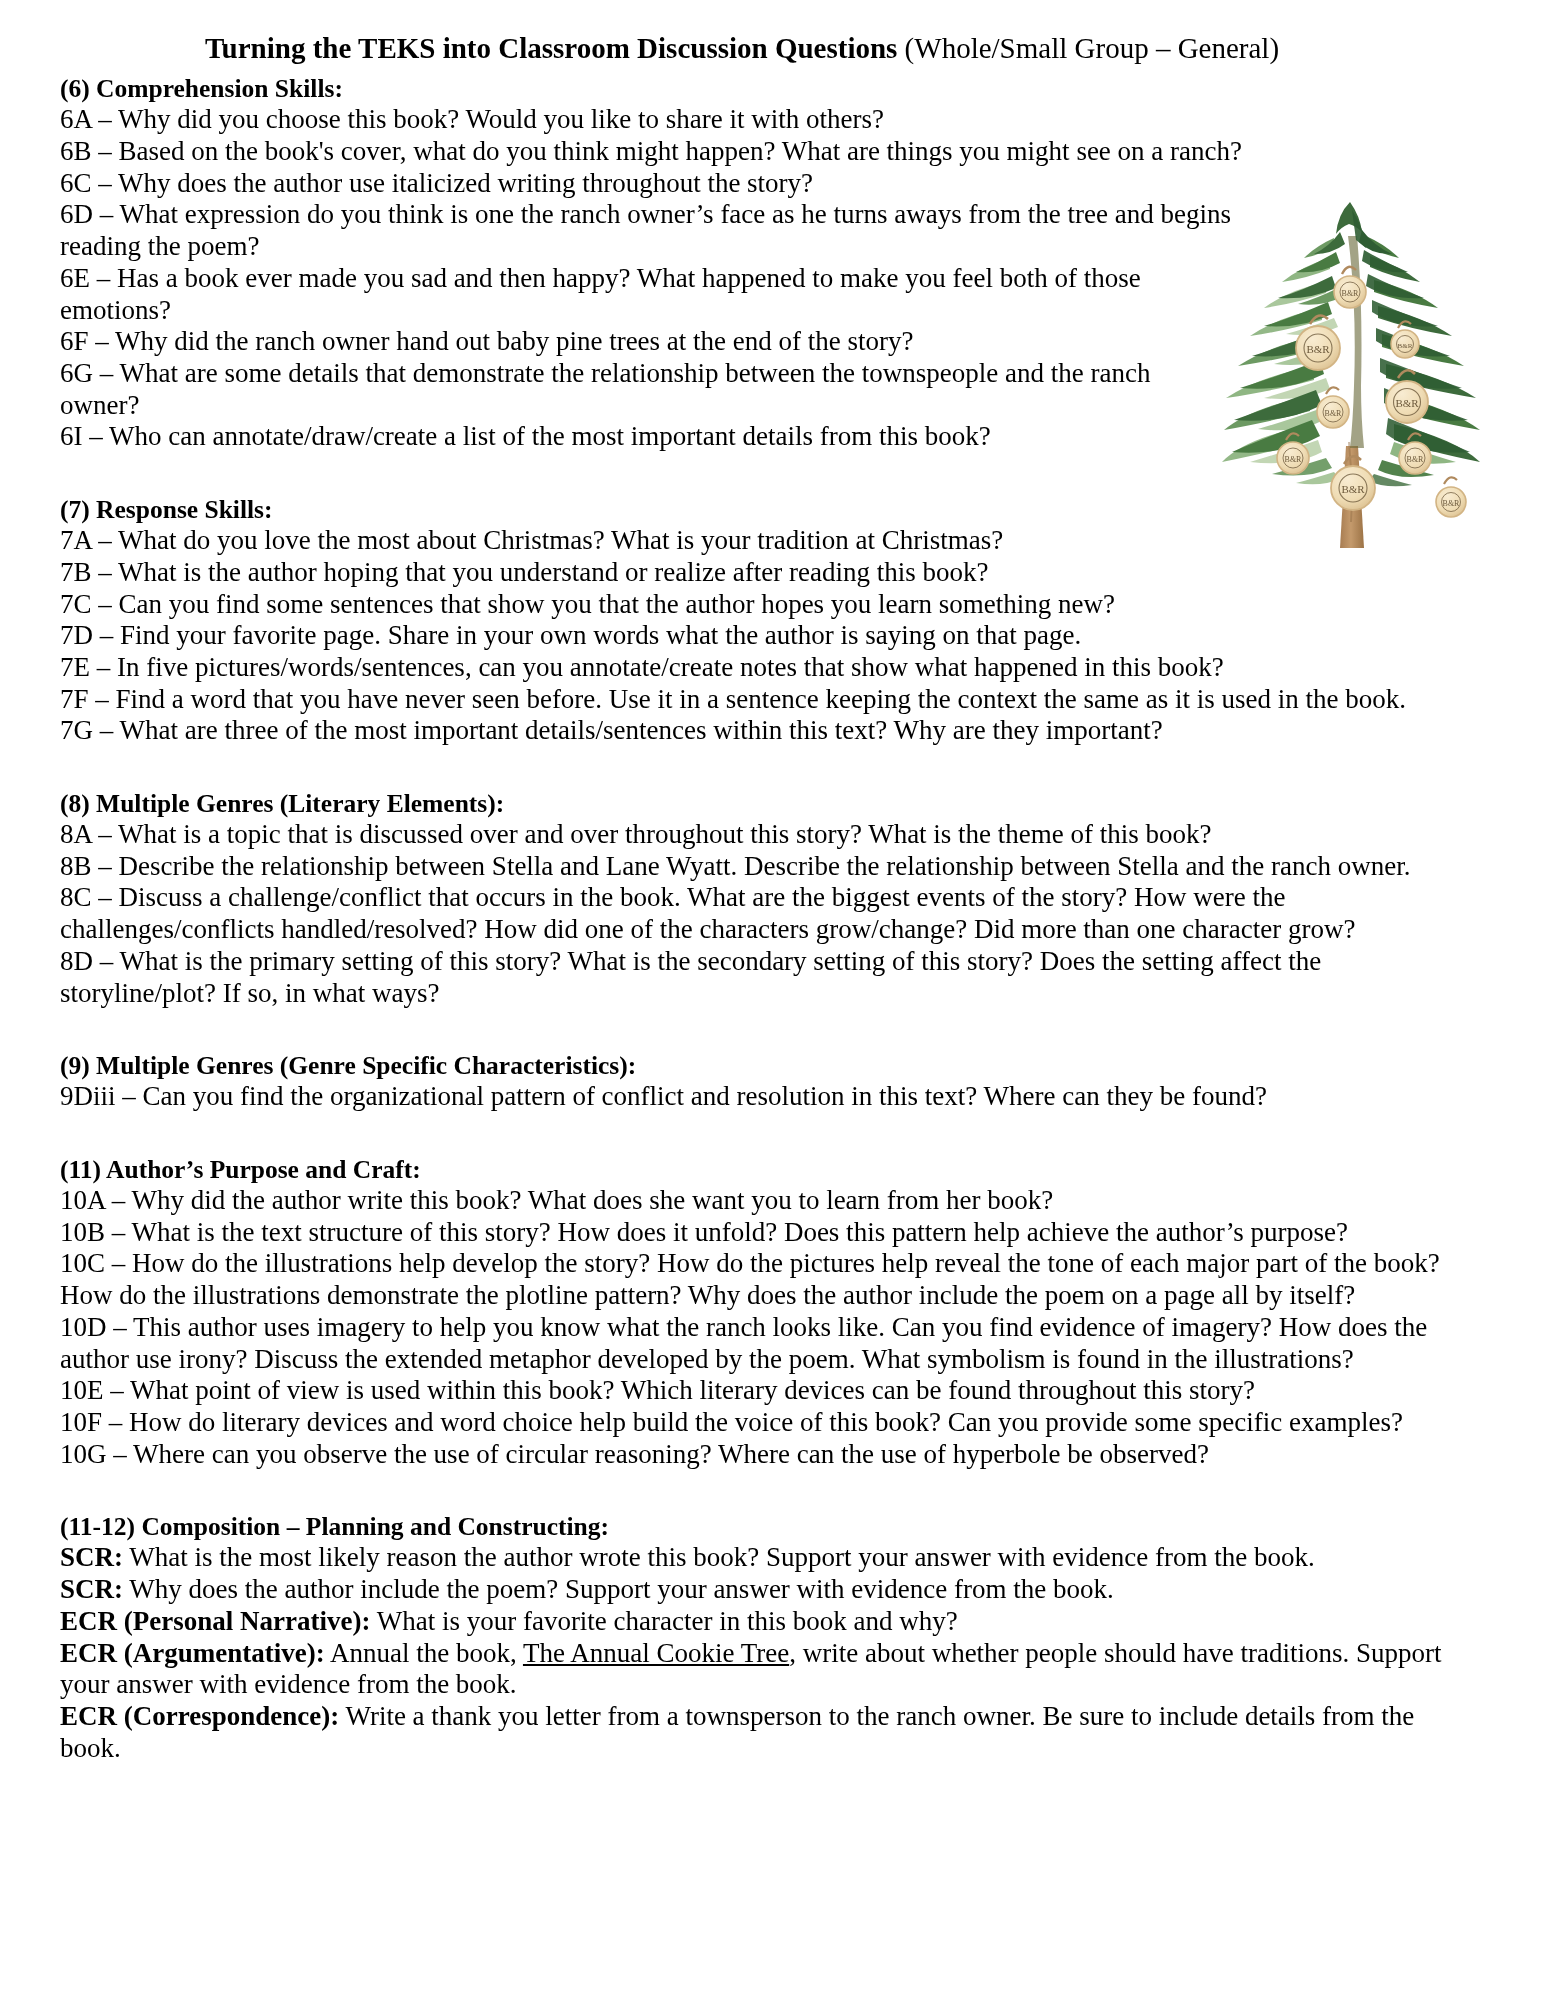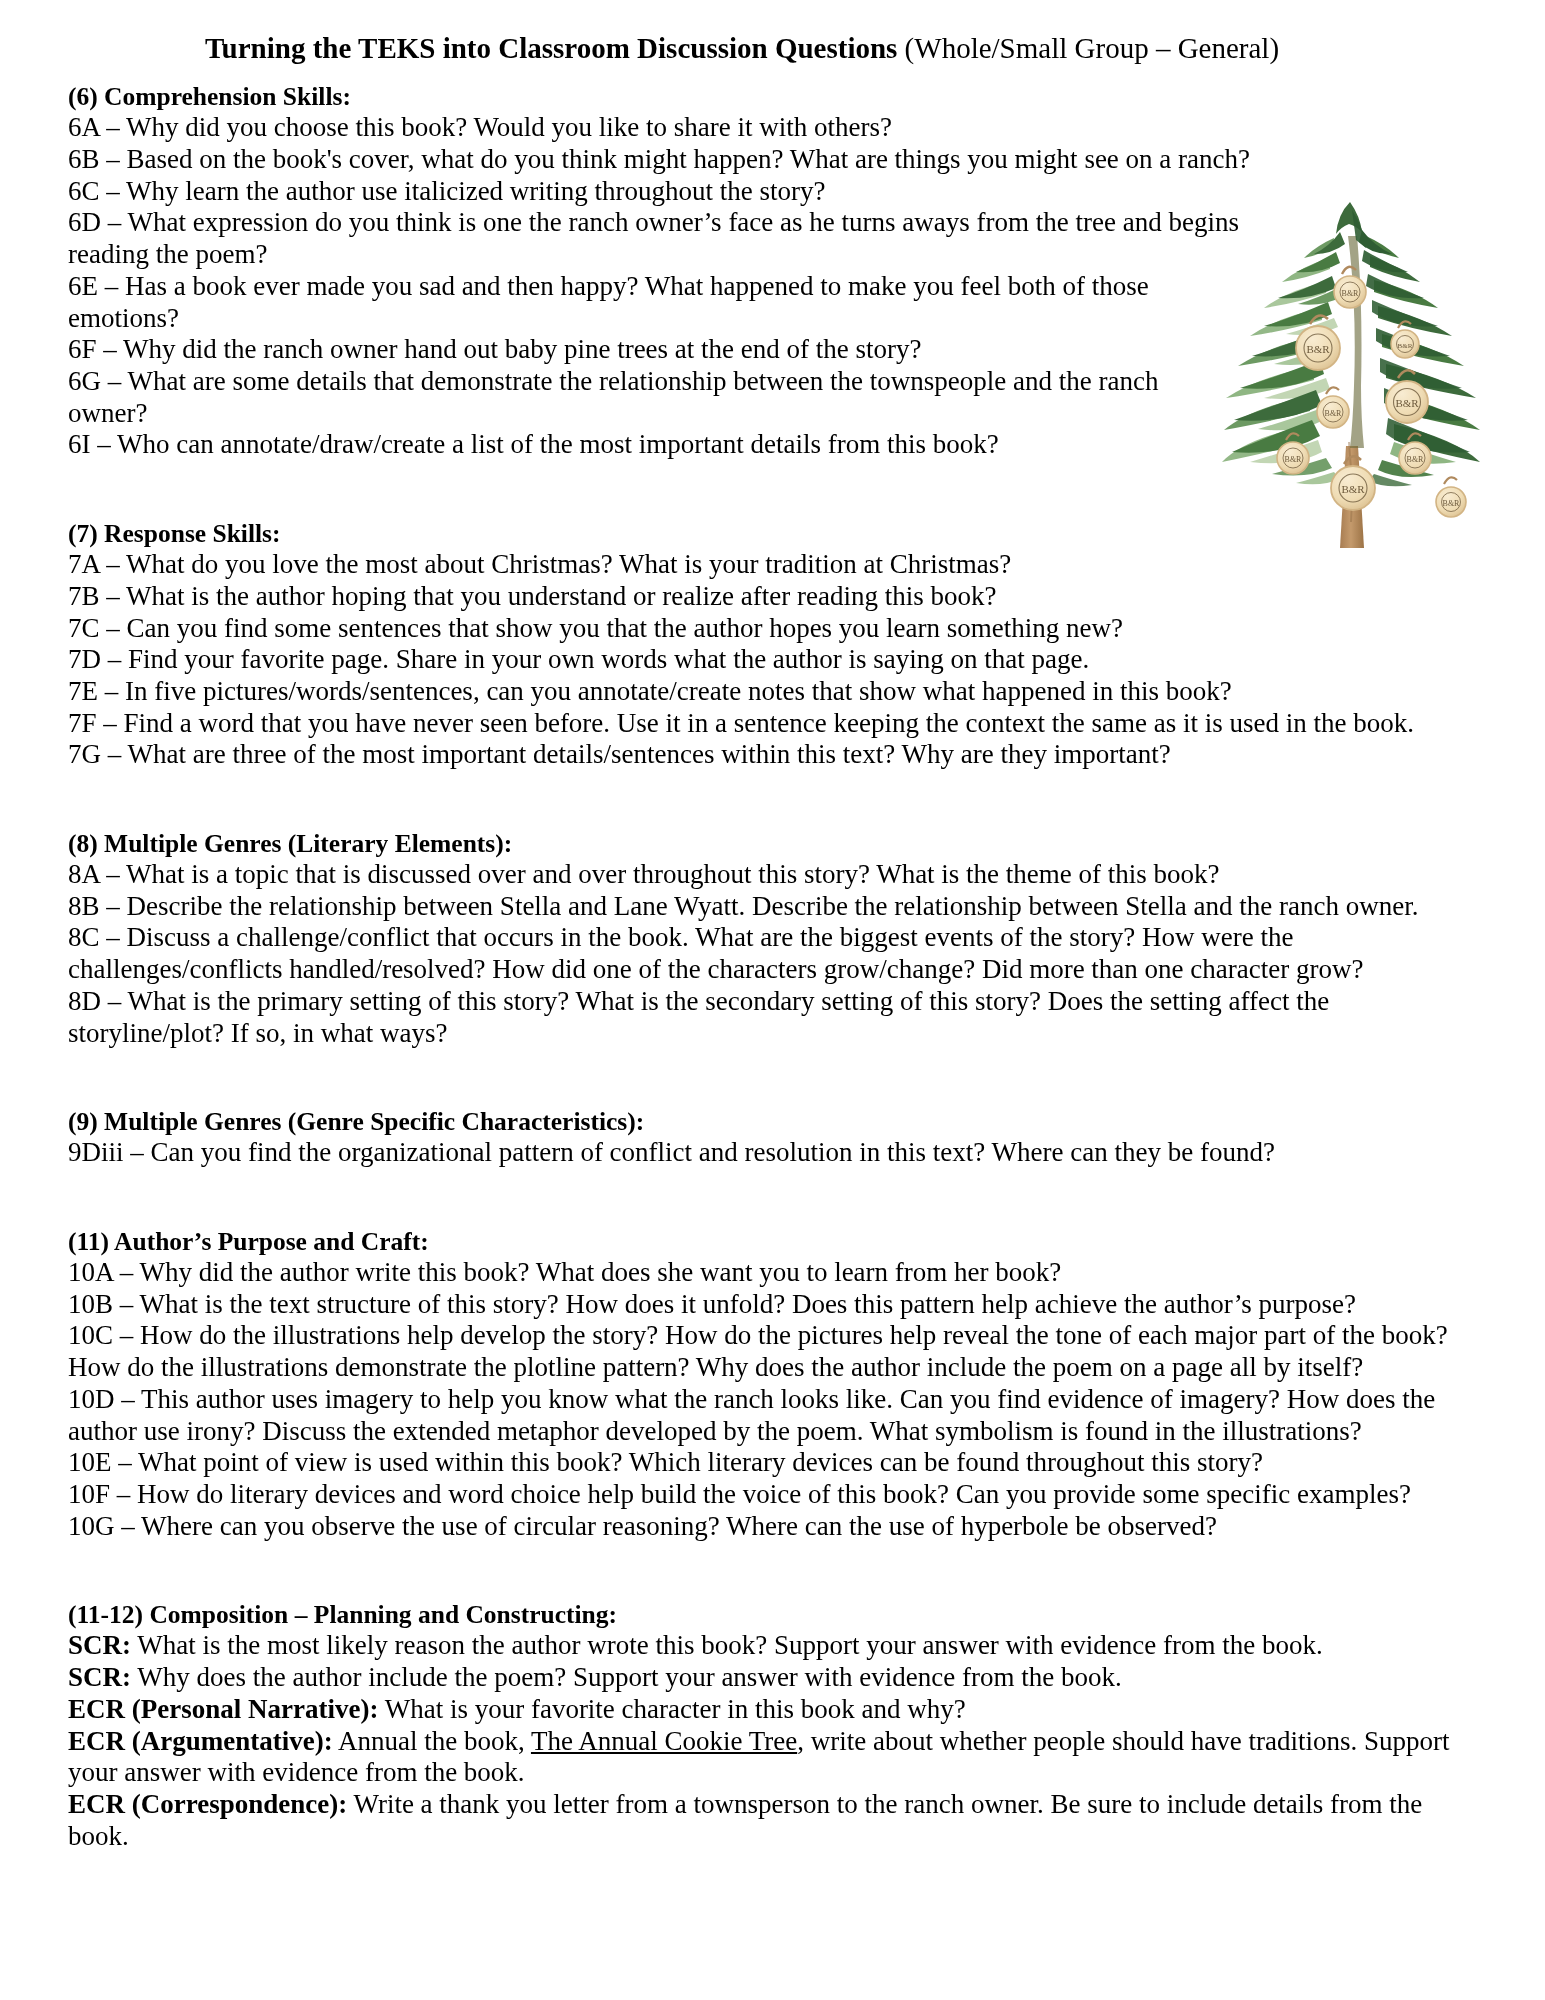--- a/index.html
+++ b/index.html
@@ -30,21 +30,21 @@
     padding-right: 50px;
     white-space: nowrap;
   }
   .doc-title .t-bold {
     font-weight: bold;
   }
   .doc-title .t-reg {
     font-weight: normal;
   }
   .section {
-    margin: 16px;
+    margin: 8px;
   }
   .section-gap {
     height: 26px;
   }
   .sec-head {
     font-weight: bold;
     font-size: 25.5px;
     line-height: 1.175;
     margin: 0;
   }
@@ -253,21 +253,21 @@
     <h1 class="doc-title">
       <span class="t-bold">Turning the TEKS into Classroom Discussion Questions</span><span class="t-reg"> (Whole/Small Group – General)</span>
     </h1>
 
     <div class="tree-float"></div>
 
     <div class="section">
       <p class="sec-head">(6) Comprehension Skills:</p>
       <p class="q-line">6A – Why did you choose this book?  Would you like to share it with others?</p>
       <p class="q-line">6B – Based on the book's cover, what do you think might happen?  What are things you might see on a ranch?</p>
-      <p class="q-line">6C – Why learn the author use italicized writing throughout the story?</p>
+      <p class="q-line">6C – Why does the author use italicized writing throughout the story?</p>
       <p class="q-line">6D – What expression do you think is one the ranch owner’s face as he turns aways from the tree and begins reading the poem?</p>
       <p class="q-line">6E – Has a book ever made you sad and then happy?  What happened to make you feel both of those emotions?</p>
       <p class="q-line">6F – Why did the ranch owner hand out baby pine trees at the end of the story?</p>
       <p class="q-line">6G – What are some details that demonstrate the relationship between the townspeople and the ranch owner?</p>
       <p class="q-line">6I – Who can annotate/draw/create a list of the most important details from this book?</p>
     </div>
 
     <div class="section-gap"></div>
 
     <div class="section">

